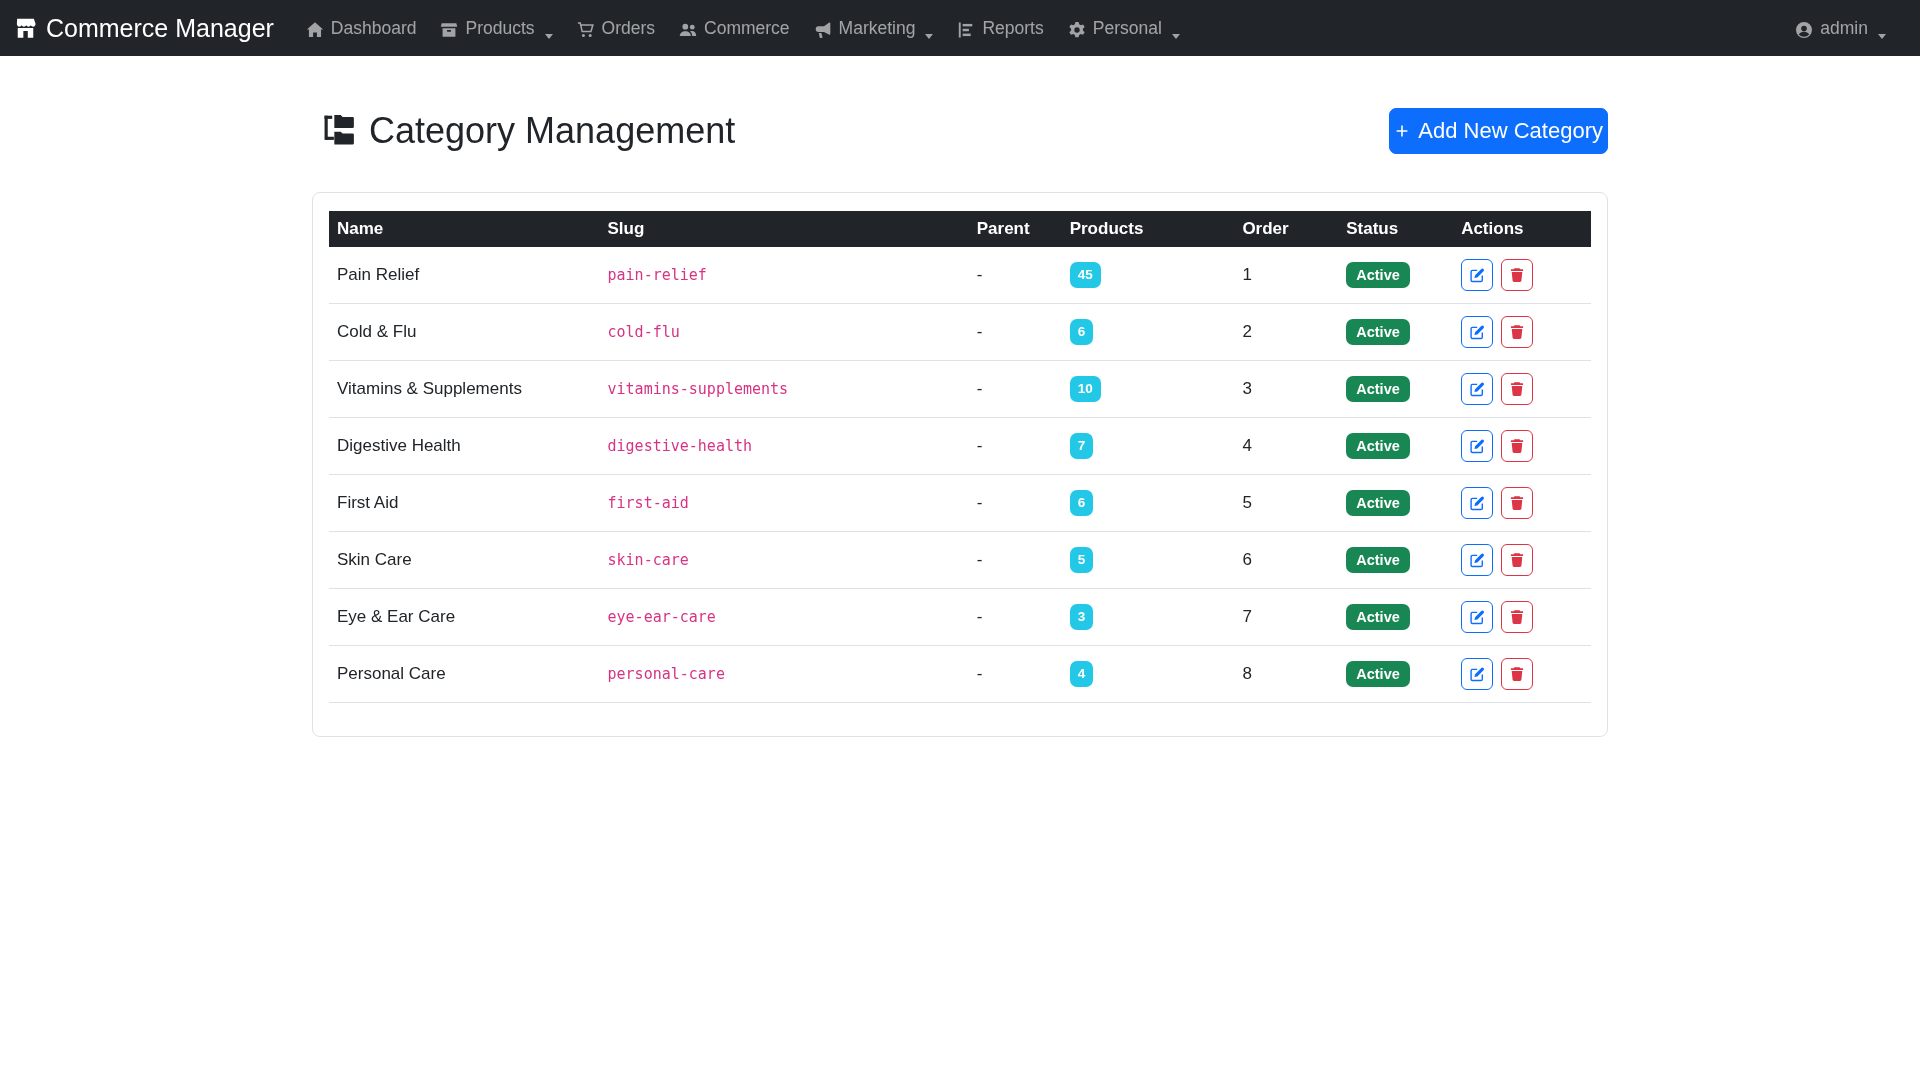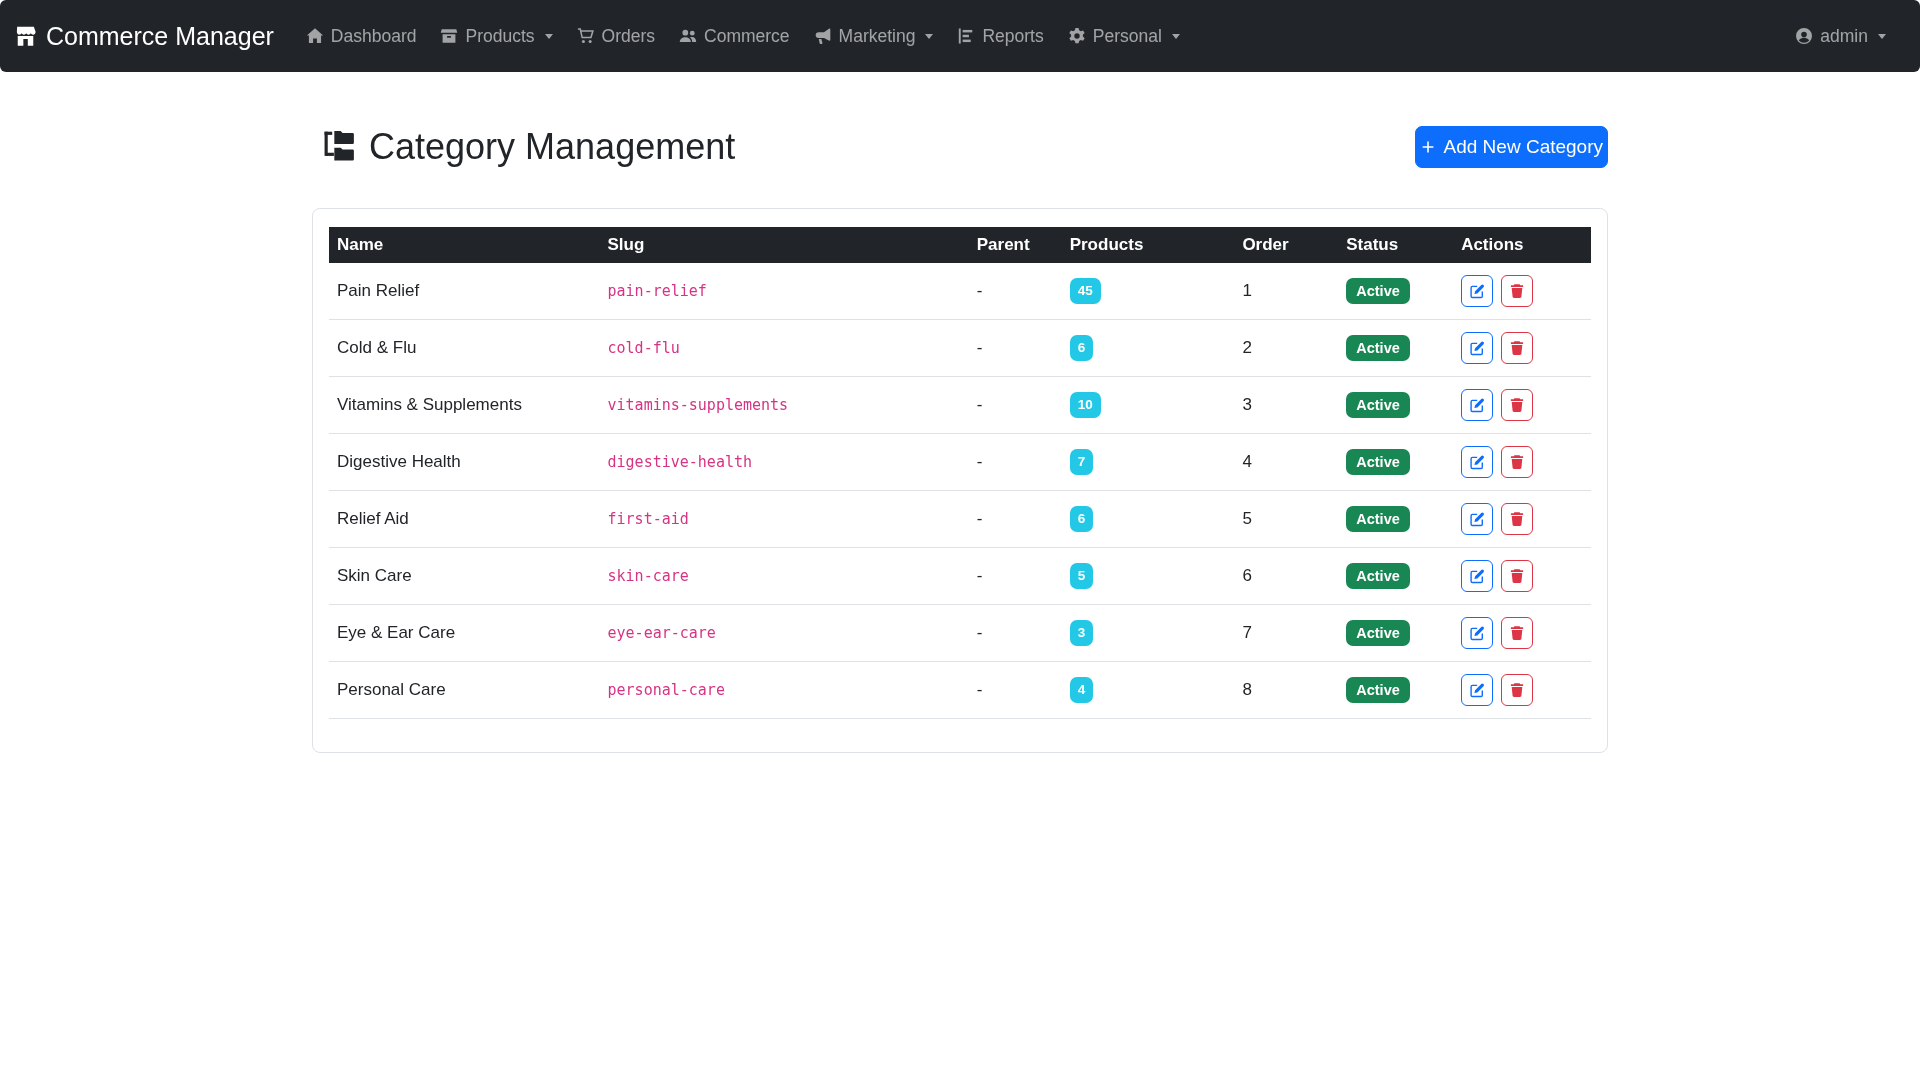--- a/index.html
+++ b/index.html
@@ -6,34 +6,33 @@
   html,body { margin:0; padding:0; background:#fff; }
   body {
     font-family:"Liberation Sans", sans-serif;
     color:#212529;
     width:1920px; height:1080px;
     overflow:hidden;
   }
 
   
   .navbar {
-    height:72px; background:#212529;
+    height:56px; background:#212529;
     display:flex; align-items:center;
     padding:0 22px 0 14px;
-    border-radius:6px;
   }
   .brand {
     display:flex; align-items:center; gap:9px;
     color:#fff; font-size:25px; font-weight:500;
     text-decoration:none; margin-right:20px; white-space:nowrap;
   }
   .brand .icon { width:23px; height:23px; }
   .nav-menu { display:flex; list-style:none; margin:0; padding:0; }
   .nav-link {
-    display:flex; align-items:center; gap:7px;
+    display:flex; align-items:flex-end; gap:7px;
     color:rgba(255,255,255,0.58); font-size:17.5px;
     padding:8px 12px; text-decoration:none; cursor:pointer; white-space:nowrap;
   }
   .nav-right { margin-left:auto; }
   .icon { width:18px; height:18px; fill:currentColor; display:block; flex:0 0 auto; }
   .caret {
     width:0; height:0; display:inline-block;
     border-left:4.5px solid transparent; border-right:4.5px solid transparent;
     border-top:5px solid currentColor; margin-left:3px;
   }
@@ -45,21 +44,21 @@
     margin-top:44px;
   }
   .page-title {
     display:flex; align-items:center; gap:13px;
     margin:10px; font-size:36px; font-weight:500; color:#212529;
   }
   .page-title .icon { width:34px; height:34px; fill:#212529; }
   .btn-primary {
     display:flex; align-items:center; gap:8px;
     background:#0d6efd; border:1px solid #0d6efd; color:#fff;
-    font-family:inherit; font-size:19px; line-height:1.2;
+    font-family:inherit; font-size:22px; line-height:1.2;
     padding:9px 4px; border-radius:7px; cursor:pointer;
   }
   .btn-primary .icon { width:16px; height:16px; fill:#fff; }
 
   
   .card {
     margin-top:30px; background:#fff;
     border:1px solid #dee2e6; border-radius:8px;
     padding:18px 16px 16px;
   }
@@ -338,21 +337,21 @@
                 <svg class="icon">
                   <use href="#sym-pen-square"></use>
                 </svg>
               </button><button class="btn-icon btn-delete">
                 <svg class="icon">
                   <use href="#sym-trash"></use>
                 </svg>
               </button></td>
           </tr>
           <tr>
-            <td>Relief Aid</td>
+            <td>First Aid</td>
             <td><code class="slug">first-aid</code></td>
             <td>-</td>
             <td><span class="badge-products">6</span></td>
             <td>5</td>
             <td><span class="badge-status">Active</span></td>
             <td><button class="btn-icon btn-edit">
                 <svg class="icon">
                   <use href="#sym-pen-square"></use>
                 </svg>
               </button><button class="btn-icon btn-delete">

